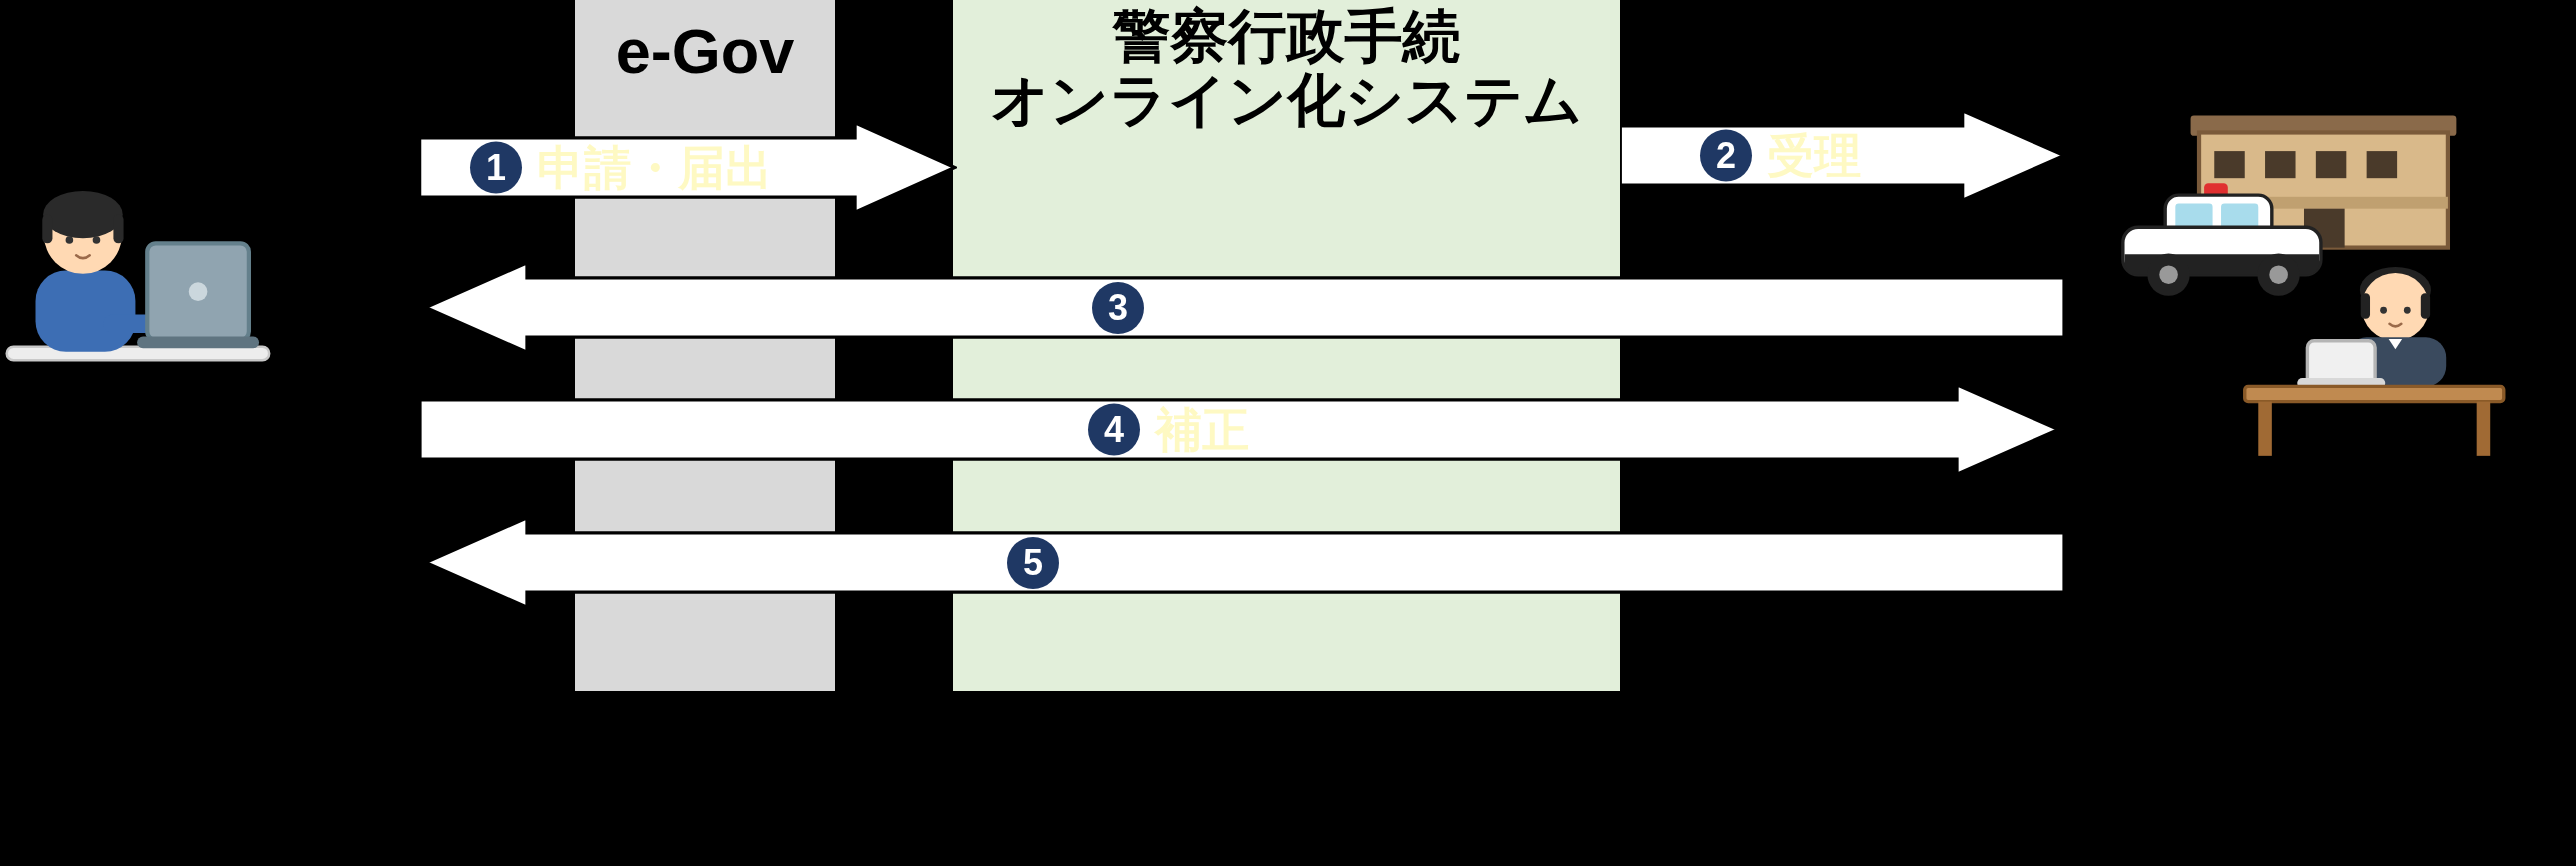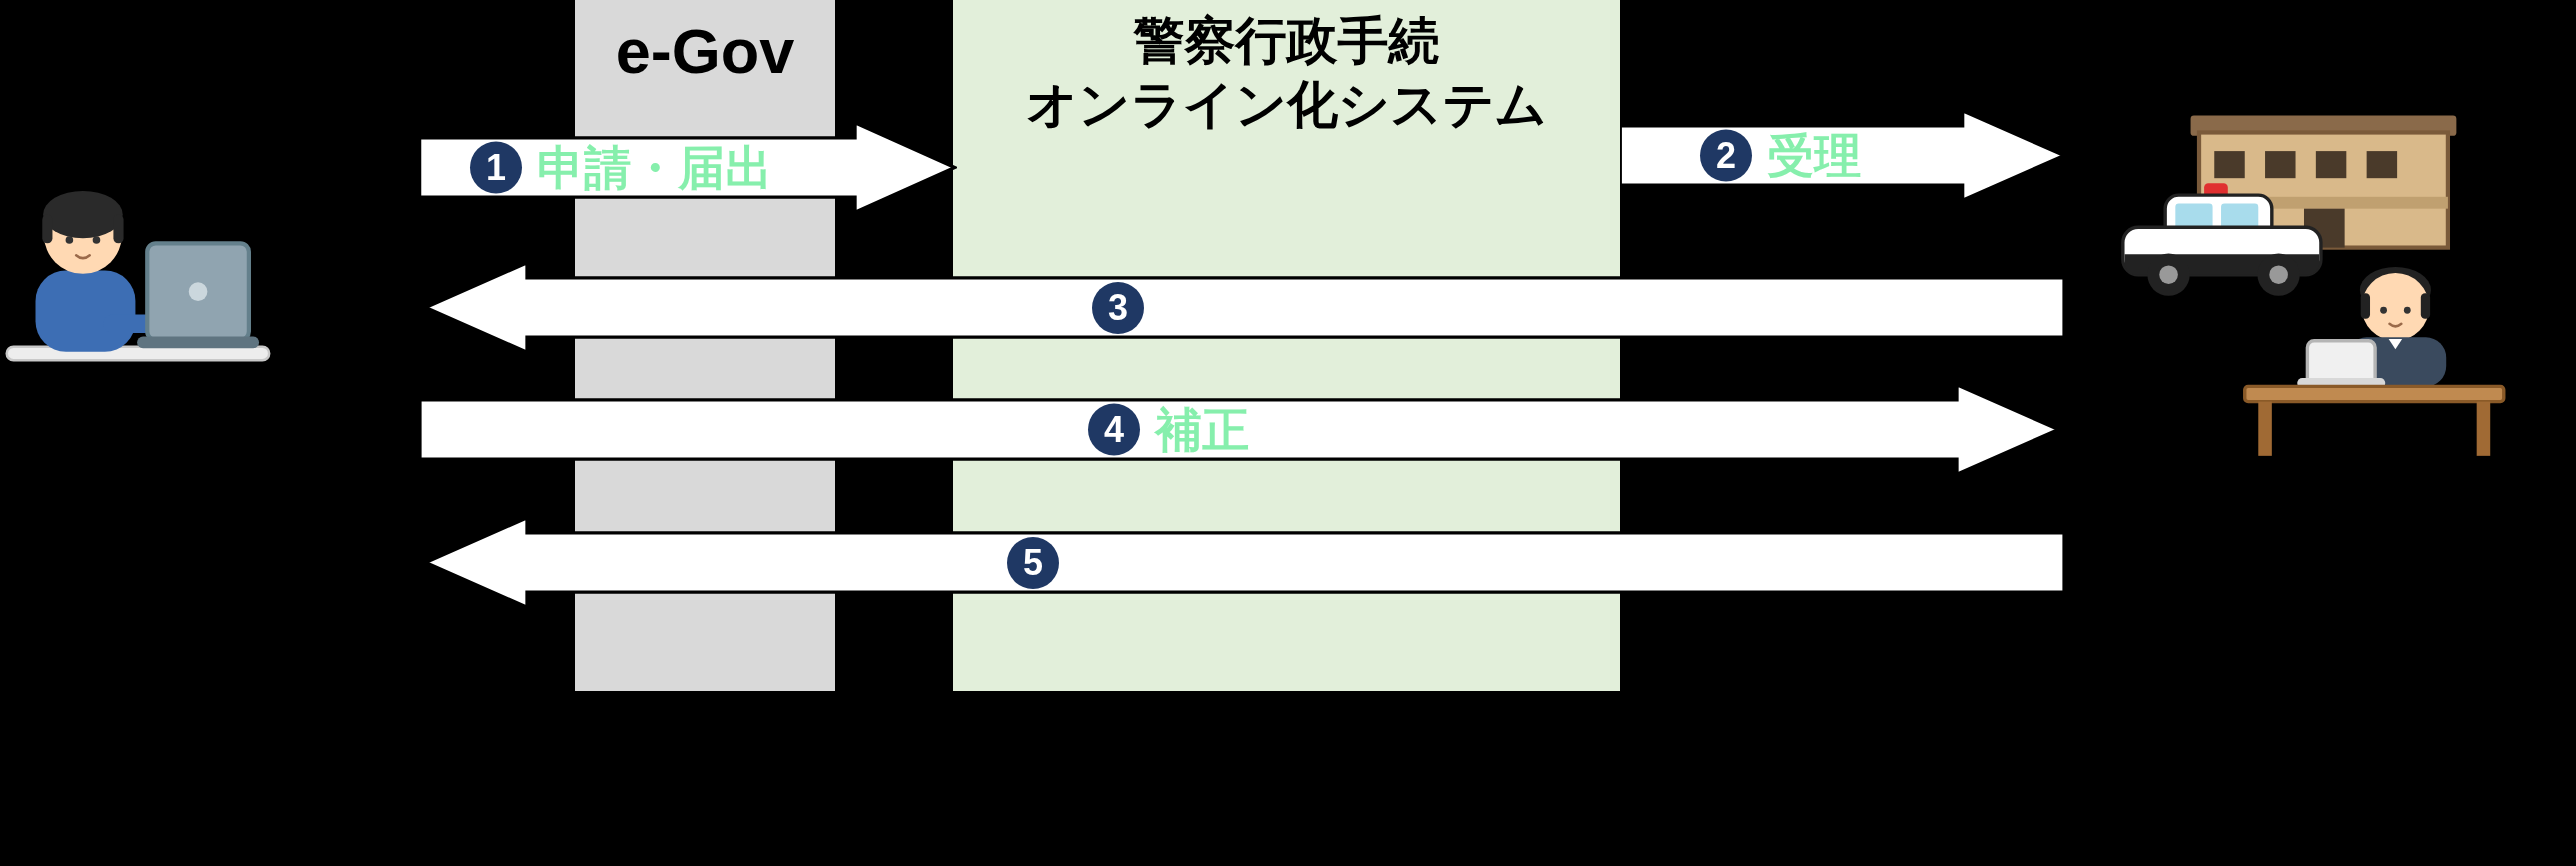--- a/index.html
+++ b/index.html
@@ -11,36 +11,36 @@
     font-family:"Liberation Sans","DejaVu Sans",sans-serif;
   }
   
   .node{position:absolute;top:0;height:703px;}
   .node-egov{left:575px;width:260px;background:#D9D9D9;}
   .node-system{left:953px;width:667px;background:#E2EFDA;}
   .node-label{
     width:100%;text-align:center;color:#000;font-weight:bold;
   }
   .egov-label{margin-top:15.2px;font-size:63px;}
-  .system-label{margin-top:8.5px;font-size:51px;line-height:64px;}
+  .system-label{margin-top:8.5px;font-size:58px;line-height:64px;font-family:Liberation Mono, monospace;}
   
   .arrow{position:absolute;height:93px;z-index:5;}
   .arrow svg{position:absolute;left:0;top:0;width:100%;height:100%;display:block;}
   .arrow polygon{fill:#FFFFFF;stroke:#000000;stroke-width:4;}
   .flow-label{
     position:absolute;top:50%;transform:translateY(-50%);
     display:flex;align-items:center;gap:15.2px;white-space:nowrap;
   }
   .badge{
     width:52px;height:52px;border-radius:50%;
     background:#1F3864;color:#FFFFFF;
     font-size:36px;font-weight:bold;line-height:52px;text-align:center;
     flex:0 0 auto;
   }
-  .flow-text{font-size:47px;font-weight:bold;color:#86efac;}
+  .flow-text{font-size:47px;font-weight:bold;color:#fef9c3;}
   
   .arrow-1{left:419px;top:121px;width:538px;}
   .arrow-2{left:1620px;top:109px;width:446px;}
   .arrow-3{left:423px;top:261px;width:1642px;}
   .arrow-4{left:419px;top:383px;width:1642px;}
   .arrow-5{left:423px;top:516px;width:1642px;}
   .arrow-1 .flow-label{left:51px;}
   .arrow-2 .flow-label{left:80px;}
   .arrow-3 .flow-label{left:669px;}
   .arrow-4 .flow-label{left:669px;}

